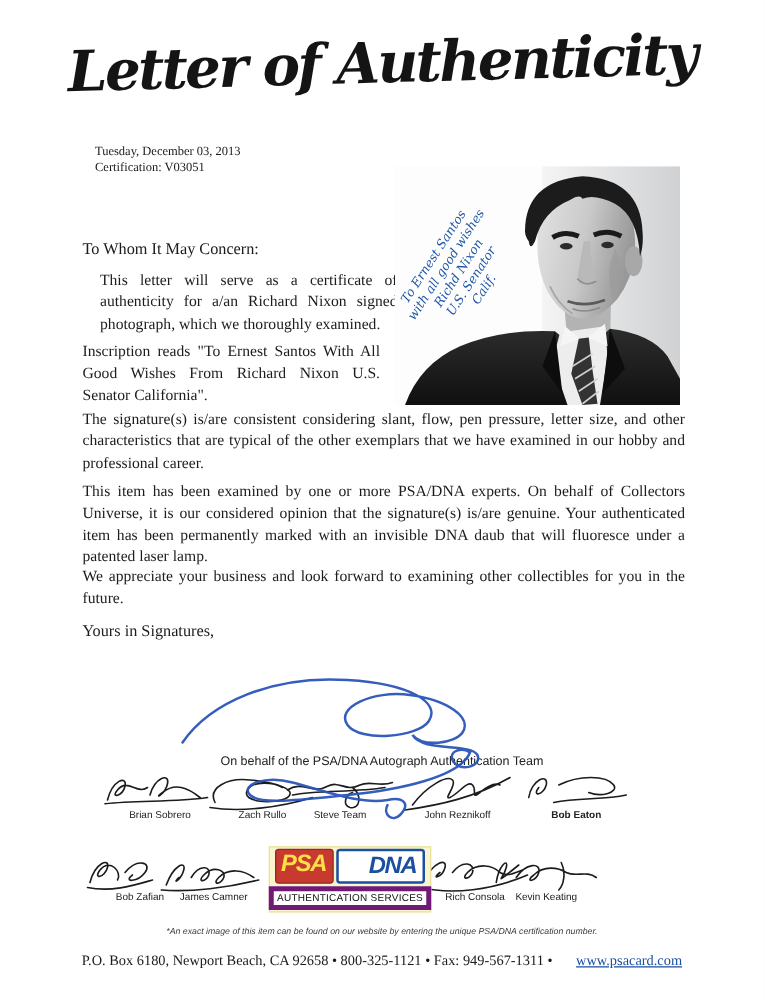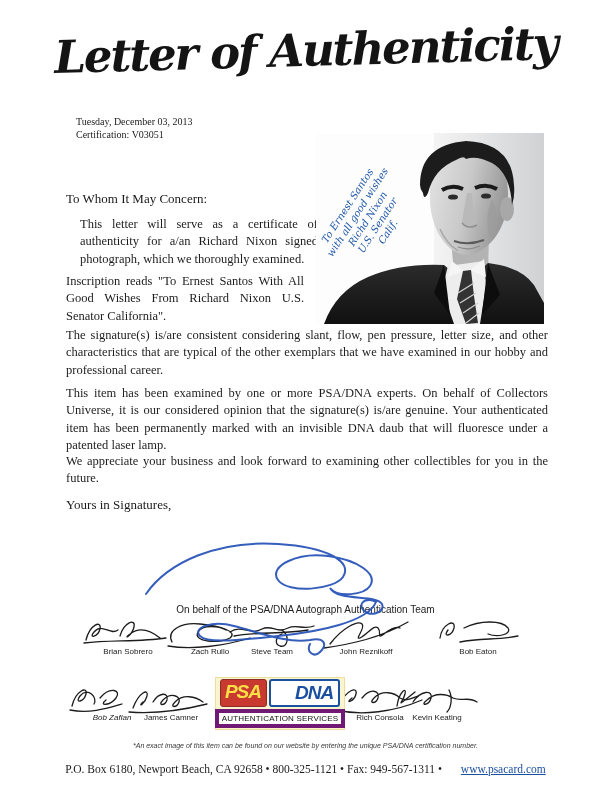--- a/index.html
+++ b/index.html
@@ -40,22 +40,22 @@
     position:absolute; left:0; right:0; top:604px; text-align:center;
     font-family:"Liberation Sans", sans-serif; font-size:10px; color:#222; z-index:3;
   }
 
   .signer { position:absolute; width:96px; text-align:center; z-index:2; }
   .signer svg { display:block; margin:0 auto; }
   .signer .name { font-family:"Liberation Sans", sans-serif; font-size:8px; color:#222; margin-top:-3px; white-space:nowrap; }
   .row1 { top:616px; }
   .row2 { top:682px; }
   #sg1 { left:80px; }  #sg2 { left:162px; } #sg3 { left:224px; }
-  #sg4 { left:318px; } #sg5 { left:430px; }
-  #sg6 { left:64px;font-style:italic; }  #sg7 { left:123px; }
+  #sg4 { left:318px; } #sg5 { left:413px;font-weight:bold; }
+  #sg6 { left:64px; }  #sg7 { left:123px; }
   #sg8 { left:332px; } #sg9 { left:389px; }
 
   .logo {
     position:absolute; left:215px; top:677px; width:130px; height:53px; z-index:2;
     background:#faf4cf; border:1px solid #eadf9e;
     display:flex; flex-direction:column; align-items:center; justify-content:center; gap:2px;
     padding:3px 4px;
   }
   .logo-row { display:flex; gap:2px; align-items:stretch; }
   .psa, .dna {

